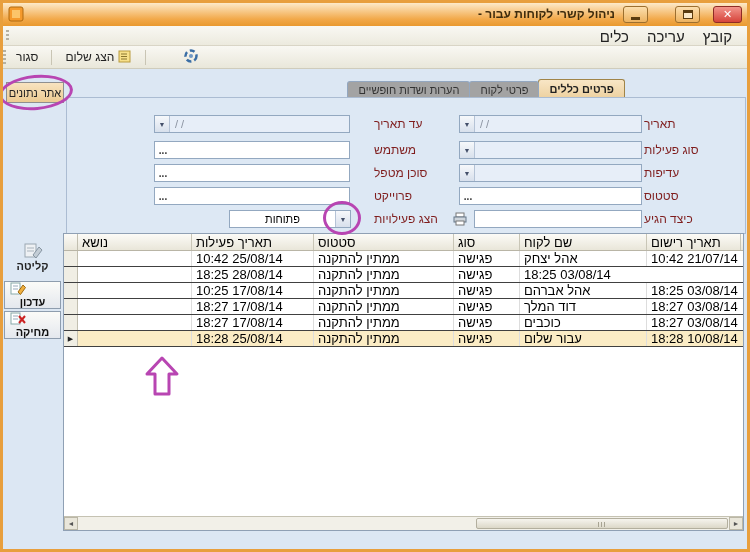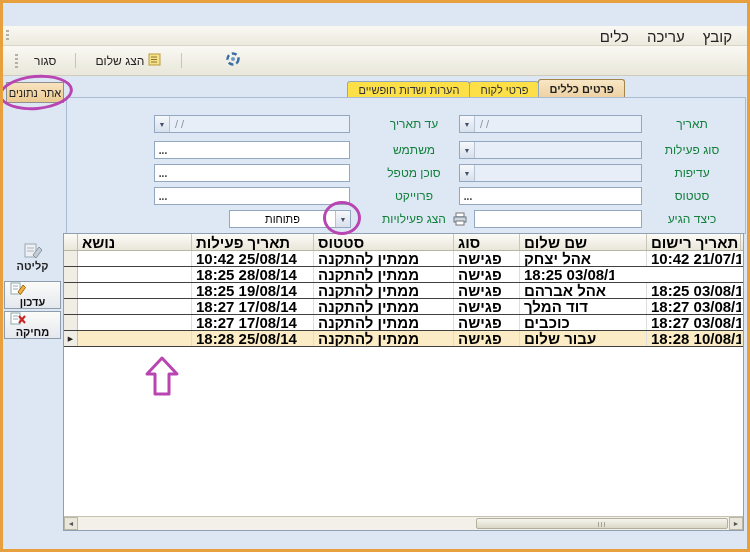--- a/index.html
+++ b/index.html
@@ -18,56 +18,56 @@
   .winbtn.close{right:5px;width:29px;background:linear-gradient(#f2968c,#d6433a);border-color:#8e2b24;color:#fff;font-size:11px;font-weight:bold}
   .minbar{width:9px;height:3px;background:#5a3c10;margin-top:8px}
   .restbox{width:10px;height:9px;border:1px solid #5a3c10;border-top:3px solid #5a3c10;background:#fbe9c9}
 
   
   .menubar{position:absolute;left:0;top:23px;right:0;height:20px;background:linear-gradient(#f9f8f3,#eceade);border-bottom:1px solid #d9d5c6}
   .menuitems{position:absolute;right:6px;top:0;height:20px;display:flex;direction:rtl;align-items:center}
   .menuitem{padding:0 9px;font-size:15px;color:#222;cursor:pointer}
   .grip{position:absolute;left:3px;top:4px;bottom:4px;width:3px;
     background:repeating-linear-gradient(to bottom,#b5b1a2 0 2px,transparent 2px 4px)}
-  .toolbar{position:absolute;left:0;top:43px;right:0;height:30px;background:linear-gradient(#f9f8f3,#e9e7da);
-    border-bottom:1px solid #cfccbc;display:flex;align-items:center;padding-left:12px;gap:10px}
+  .toolbar{position:absolute;left:0;top:43px;right:0;height:23px;background:linear-gradient(#f9f8f3,#e9e7da);
+    border-bottom:1px solid #cfccbc;display:flex;align-items:center;gap:4px}
   .tbtn{display:flex;align-items:center;gap:4px;padding:2px 6px;font-size:12px;color:#222;cursor:pointer;direction:rtl}
   .sep{width:1px;height:15px;background:#c9c5b4;margin:0 3px}
 
   
   .find-btn{position:absolute;left:3px;top:79px;width:58px;height:21px;background:linear-gradient(#f8e3c0,#eccb92);
     border:1px solid #8f8f8f;font-size:11px;font-weight:normal;color:#222;display:flex;align-items:center;justify-content:center;cursor:pointer}
   .tabs{position:absolute;right:122px;top:76px;height:19px;display:flex;direction:rtl;align-items:flex-end}
-  .tab{height:17px;padding:0 10px;font-size:11px;background:#fde047;border:1px solid #93a7c0;border-bottom:none;
+  .tab{height:17px;padding:0 10px;font-size:11px;background:#a3a3a3;border:1px solid #93a7c0;border-bottom:none;
     border-radius:3px 3px 0 0;display:flex;align-items:center;color:#333;cursor:pointer;margin-left:-1px}
   .tab.active{height:19px;background:linear-gradient(#f8e6c6,#edd1a0);border-color:#a08448;font-weight:bold;color:#222}
 
   
   .fpanel{position:absolute;left:63px;top:94px;width:680px;height:137px;background:#dde8f4;border:1px solid #abbcd2}
-  .flabel{position:absolute;font-size:12px;color:#15803d;direction:rtl;text-align:center;white-space:nowrap}
+  .flabel{position:absolute;font-size:12px;color:#7f1d1d;direction:rtl;text-align:left;white-space:nowrap}
   .field{position:absolute;height:18px;display:flex;align-items:stretch;background:#fff;border:1px solid #93a8c0;font-size:11px}
   .field.disabled{background:#e7eef8}
   .dd{width:15px;display:flex;align-items:center;justify-content:center;font-size:7px;color:#44506a;
     background:linear-gradient(#f6f8fb,#d8e0ec);cursor:pointer}
   .dd.left{border-right:1px solid #b5c3d6}
   .dd.right{border-left:1px solid #b5c3d6}
   .val{flex:1;display:flex;align-items:center;justify-content:flex-end;padding:0 5px;color:#000;direction:rtl;white-space:nowrap}
   .val.dim{color:#8b93a1}
   .val.center{justify-content:center}
   .browse{width:16px;display:flex;align-items:flex-end;justify-content:center;padding-bottom:2px;color:#333;font-weight:bold;font-size:10px;cursor:pointer}
   .printer-btn{position:absolute;width:20px;height:17px;display:flex;align-items:center;justify-content:center;cursor:pointer}
 
   
   .grid{position:absolute;left:60px;top:230px;width:681px;height:298px;background:#fff;border:1px solid #8fa0b4;display:flex;flex-direction:column}
   .g-header{display:flex;height:17px;background:linear-gradient(#fcfbf7,#e9e6d9);border-bottom:1px solid #b9b5a6}
   .g-row{display:flex;height:16px;border-bottom:1px solid #404040;background:#fff;cursor:pointer}
   .g-row.selected{background:var(--selection-row,#fbecc5)}
   .g-ind{width:14px;flex:0 0 14px;background:#f0eee4;border-right:1px solid #c2bfb0;display:flex;align-items:center;justify-content:center;font-size:7px;color:#222}
   .g-header .g-ind{background:transparent}
-  .g-cell{display:flex;align-items:center;justify-content:flex-end;padding:0 4px;font-size:15px;font-weight:bold;color:#000;
+  .g-cell{display:flex;align-items:center;justify-content:flex-end;padding:0 4px;font-size:13px;font-weight:normal;color:#000;
     border-right:1px solid #ddd;direction:rtl;overflow:hidden;white-space:nowrap;flex:0 0 auto}
   .g-header .g-cell{border-right:1px solid #c9c6b7}
   .c-subject{width:114px}.c-actdate{width:122px}.c-status{width:140px}.c-type{width:66px}.c-customer{width:127px}
   .c-regdate{width:94px;border-right:none}
   .g-empty{flex:1;background:#fff}
   .hscroll{position:relative;height:14px;background:#f2f0e8;border-top:1px solid #c5c2b2}
   .sarrow{position:absolute;top:0;width:14px;height:13px;display:flex;align-items:center;justify-content:center;
     font-size:7px;color:#555;background:#e9e6da;border:1px solid #bbb7a6;cursor:pointer}
   .sarrow.left{left:0}.sarrow.right{right:0}
   .sthumb{position:absolute;top:1px;right:15px;width:252px;height:11px;background:linear-gradient(#f6f4ee,#dcd8c8);
@@ -90,20 +90,36 @@
   .a-ellipse{border:3px solid currentColor;border-radius:50%}
   #annot-find{left:-4px;top:72px;width:74px;height:35px;transform:rotate(-5deg)}
   #annot-dd{left:320px;top:198px;width:38px;height:34px}
   #annot-arrow{left:141px;top:352px;width:36px;height:42px}
 </style>
 </head>
 <body>
 
 <div class="window">
 
+  <div class="titlebar">
+    <span class="app-icon">
+      <svg width="16" height="16">
+          <rect x="1" y="1" width="14" height="14" rx="2" fill="#f59a2c" stroke="#b06a10"></rect>
+          <rect x="4" y="4" width="8" height="8" fill="#fcc56a"></rect>
+        </svg>
+    </span>
+    <span class="title">ניהול קשרי לקוחות עבור -</span>
+    <div class="winbtn min">
+        <span class="minbar"></span>
+      </div>
+    <div class="winbtn rest">
+        <span class="restbox"></span>
+      </div>
+    <div class="winbtn close">✕</div>
+  </div>
 
   <div class="menubar">
     <span class="grip"></span>
     <div class="menuitems">
       <span class="menuitem">קובץ</span>
       <span class="menuitem">עריכה</span>
       <span class="menuitem">כלים</span>
     </div>
   </div>
 
@@ -239,21 +255,21 @@
     <span>מחיקה</span>
   </div>
 
   <div class="grid">
     <div class="g-header">
       <div class="g-ind"></div>
       <div class="g-cell c-subject">נושא</div>
       <div class="g-cell c-actdate">תאריך פעילות</div>
       <div class="g-cell c-status">סטטוס</div>
       <div class="g-cell c-type">סוג</div>
-      <div class="g-cell c-customer">שם שלום</div>
+      <div class="g-cell c-customer">שם לקוח</div>
       <div class="g-cell c-regdate">תאריך רישום</div>
     </div>
 
     <div class="g-row">
       <div class="g-ind"></div>
       <div class="g-cell c-subject"></div>
       <div class="g-cell c-actdate">25/08/14 10:42</div>
       <div class="g-cell c-status">ממתין להתקנה</div>
       <div class="g-cell c-type">פגישה</div>
       <div class="g-cell c-customer">אהל יצחק</div>
@@ -263,21 +279,21 @@
       <div class="g-ind"></div>
       <div class="g-cell c-subject"></div>
       <div class="g-cell c-actdate">28/08/14 18:25</div>
       <div class="g-cell c-status">ממתין להתקנה</div>
       <div class="g-cell c-type">פגישה</div>
       <div class="g-cell c-regdate">03/08/14 18:25</div>
     </div>
     <div class="g-row">
       <div class="g-ind"></div>
       <div class="g-cell c-subject"></div>
-      <div class="g-cell c-actdate">19/08/14 18:25</div>
+      <div class="g-cell c-actdate">17/08/14 10:25</div>
       <div class="g-cell c-status">ממתין להתקנה</div>
       <div class="g-cell c-type">פגישה</div>
       <div class="g-cell c-customer">אהל אברהם</div>
       <div class="g-cell c-regdate">03/08/14 18:25</div>
     </div>
     <div class="g-row">
       <div class="g-ind"></div>
       <div class="g-cell c-subject"></div>
       <div class="g-cell c-actdate">17/08/14 18:27</div>
       <div class="g-cell c-status">ממתין להתקנה</div>

